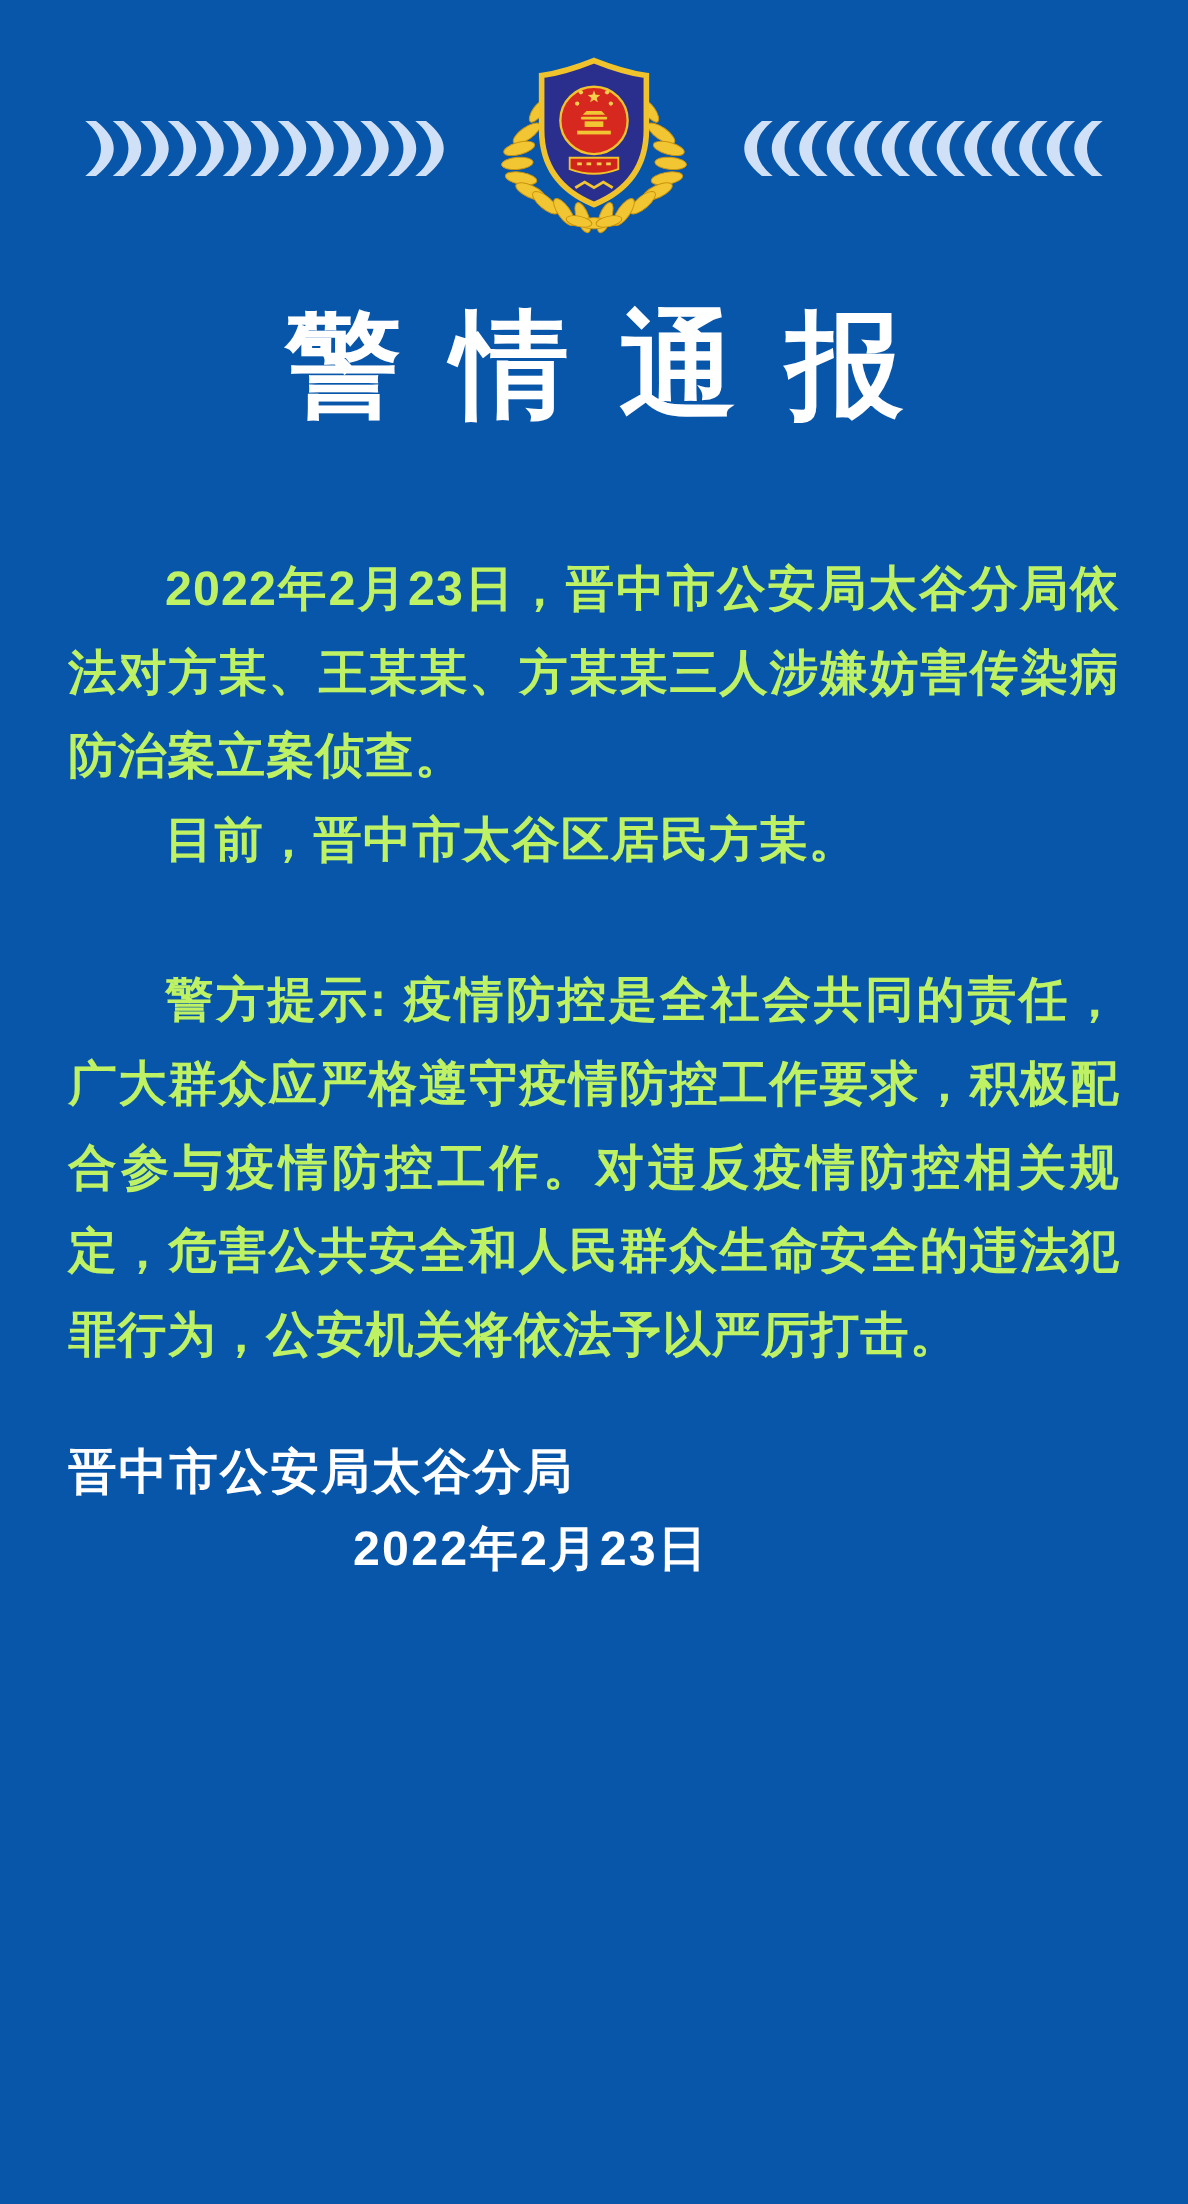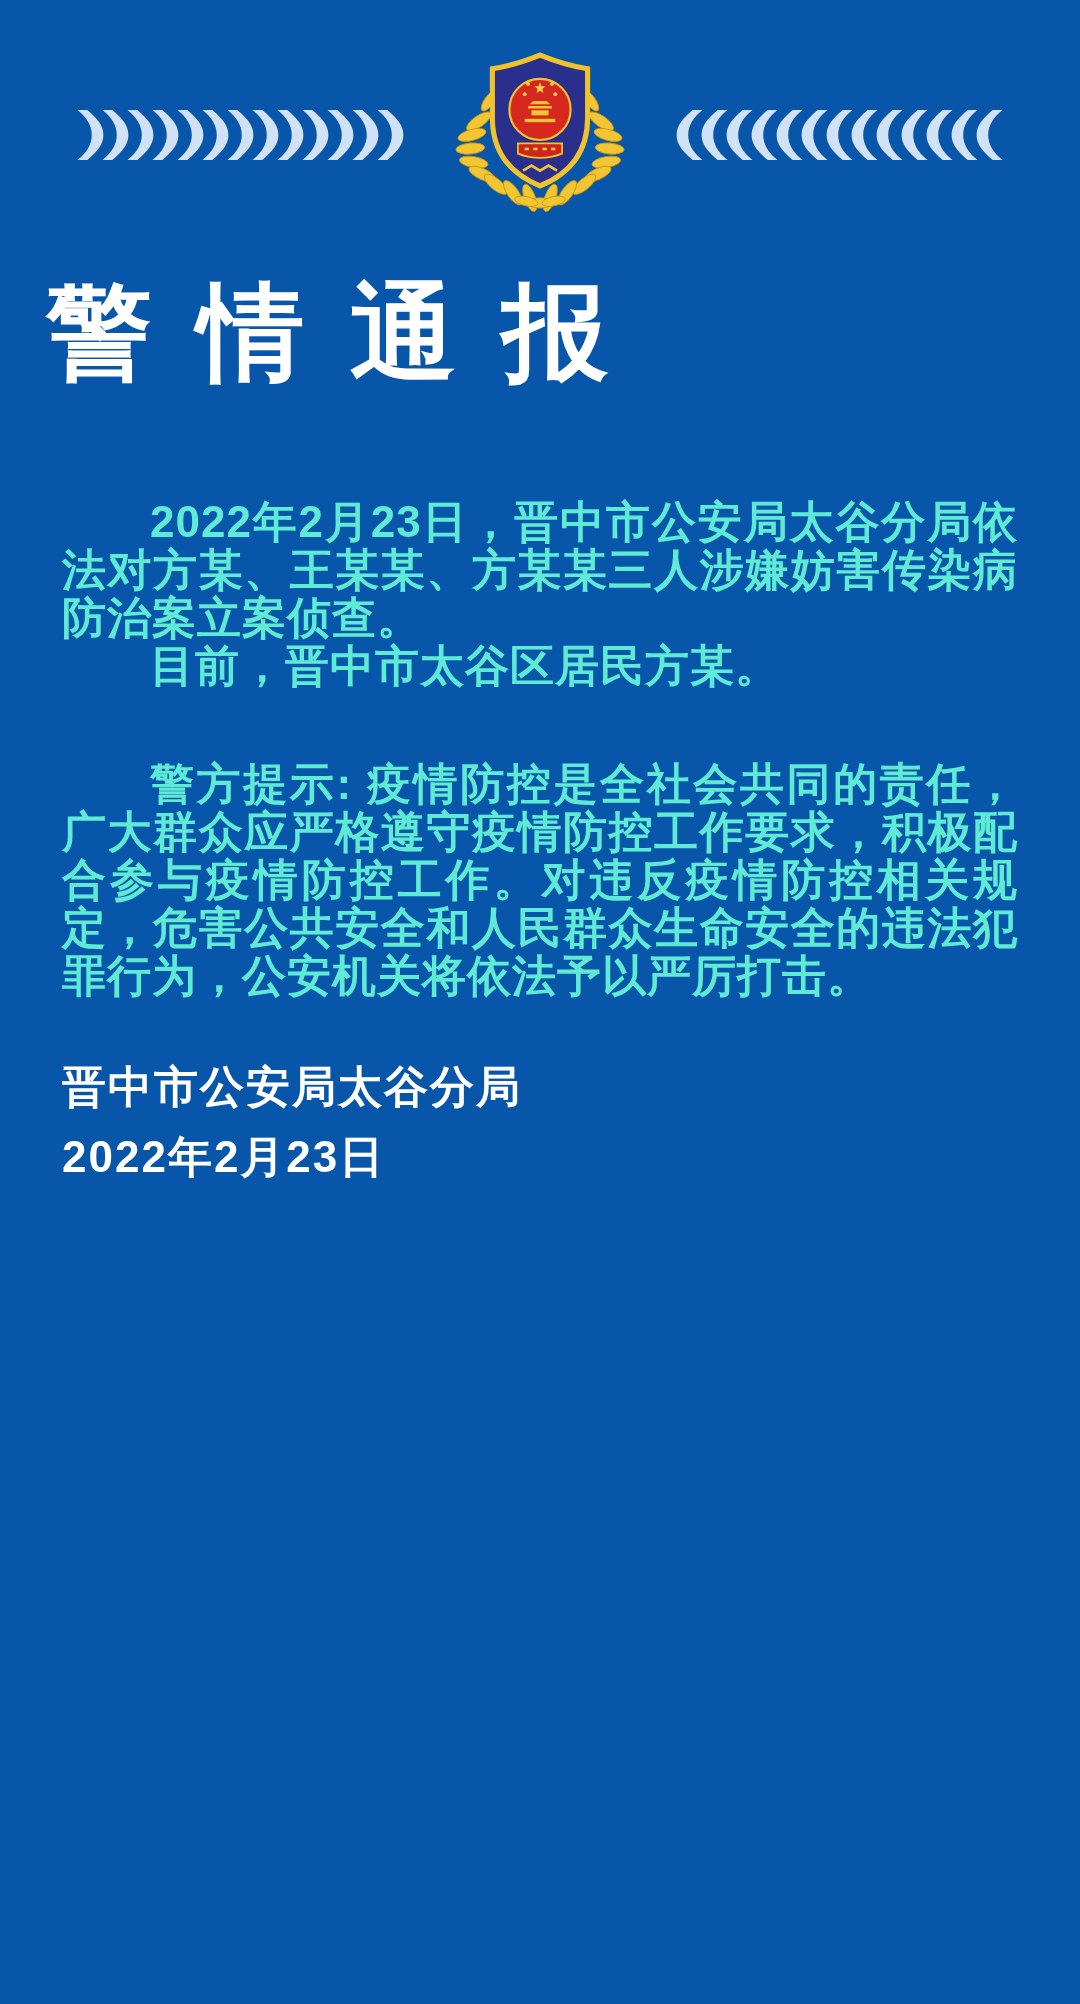--- a/index.html
+++ b/index.html
@@ -19,51 +19,52 @@
   }
   .chev {
     position:absolute; top:110px;
     width:368px; height:50px;
   }
   .chev.left  { left:56px; }
   .chev.right { right:56px; }
   
   .title {
     margin:22px 0 0 0;
+    text-align:center;
     font-size:106px;
     line-height:1.15;
     font-weight:700;
     letter-spacing:46px;
     padding-left:46px;
     color:#FFFFFF;
   }
   
   .bodytext { padding:0 62px; margin-top:104px; }
   .bodytext p {
     margin:0;
     font-size:44px;
-    line-height:48px;
+    line-height:76px;
     font-weight:700;
     letter-spacing:1px;
     text-indent:2em;
     text-align:justify;
-    color:#5eead4;
+    color:#bef264;
   }
   .bodytext p.tip { margin-top:70px; }
   .signature {
     margin-top:52px;
     text-align:left;
     padding-right:58px;
     font-size:44px;
     line-height:70px;
     font-weight:700;
     letter-spacing:2px;
   }
   .date {
-    text-align:left;
+    text-align:center;
     padding-right:115px;
     font-size:44px;
     line-height:70px;
     font-weight:700;
     letter-spacing:2px;
   }
 </style>
 </head>
 <body>
 

